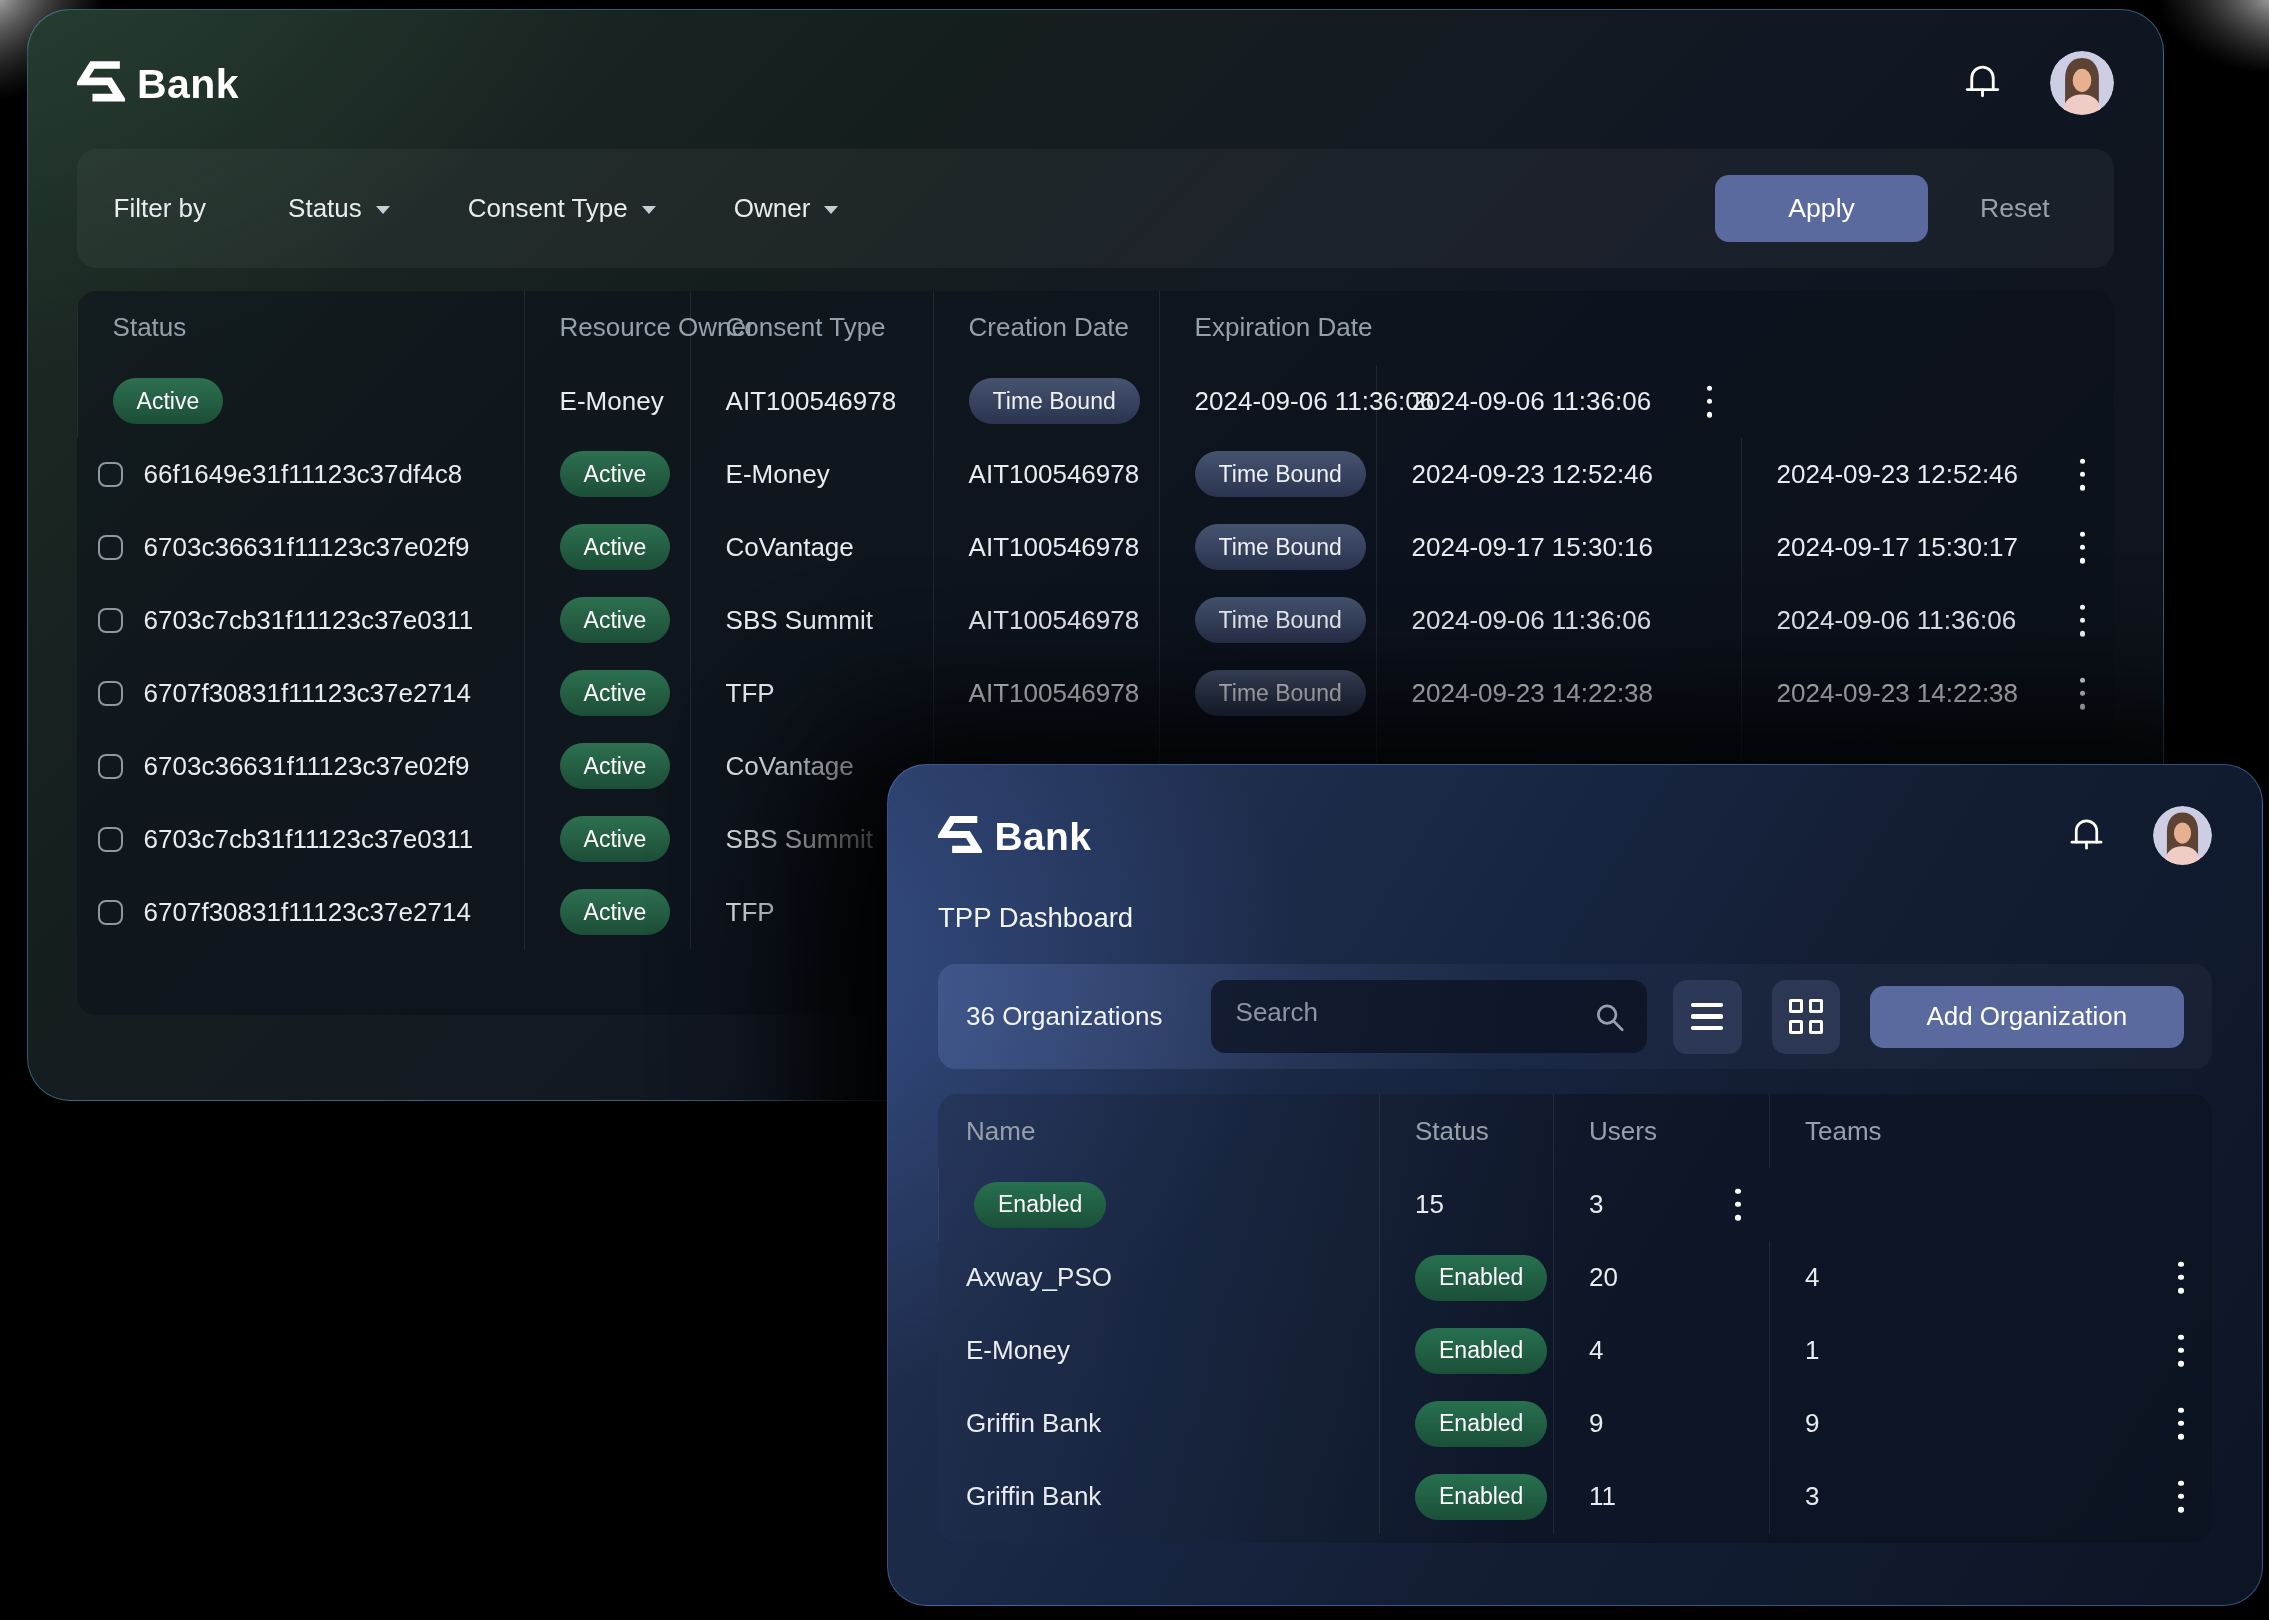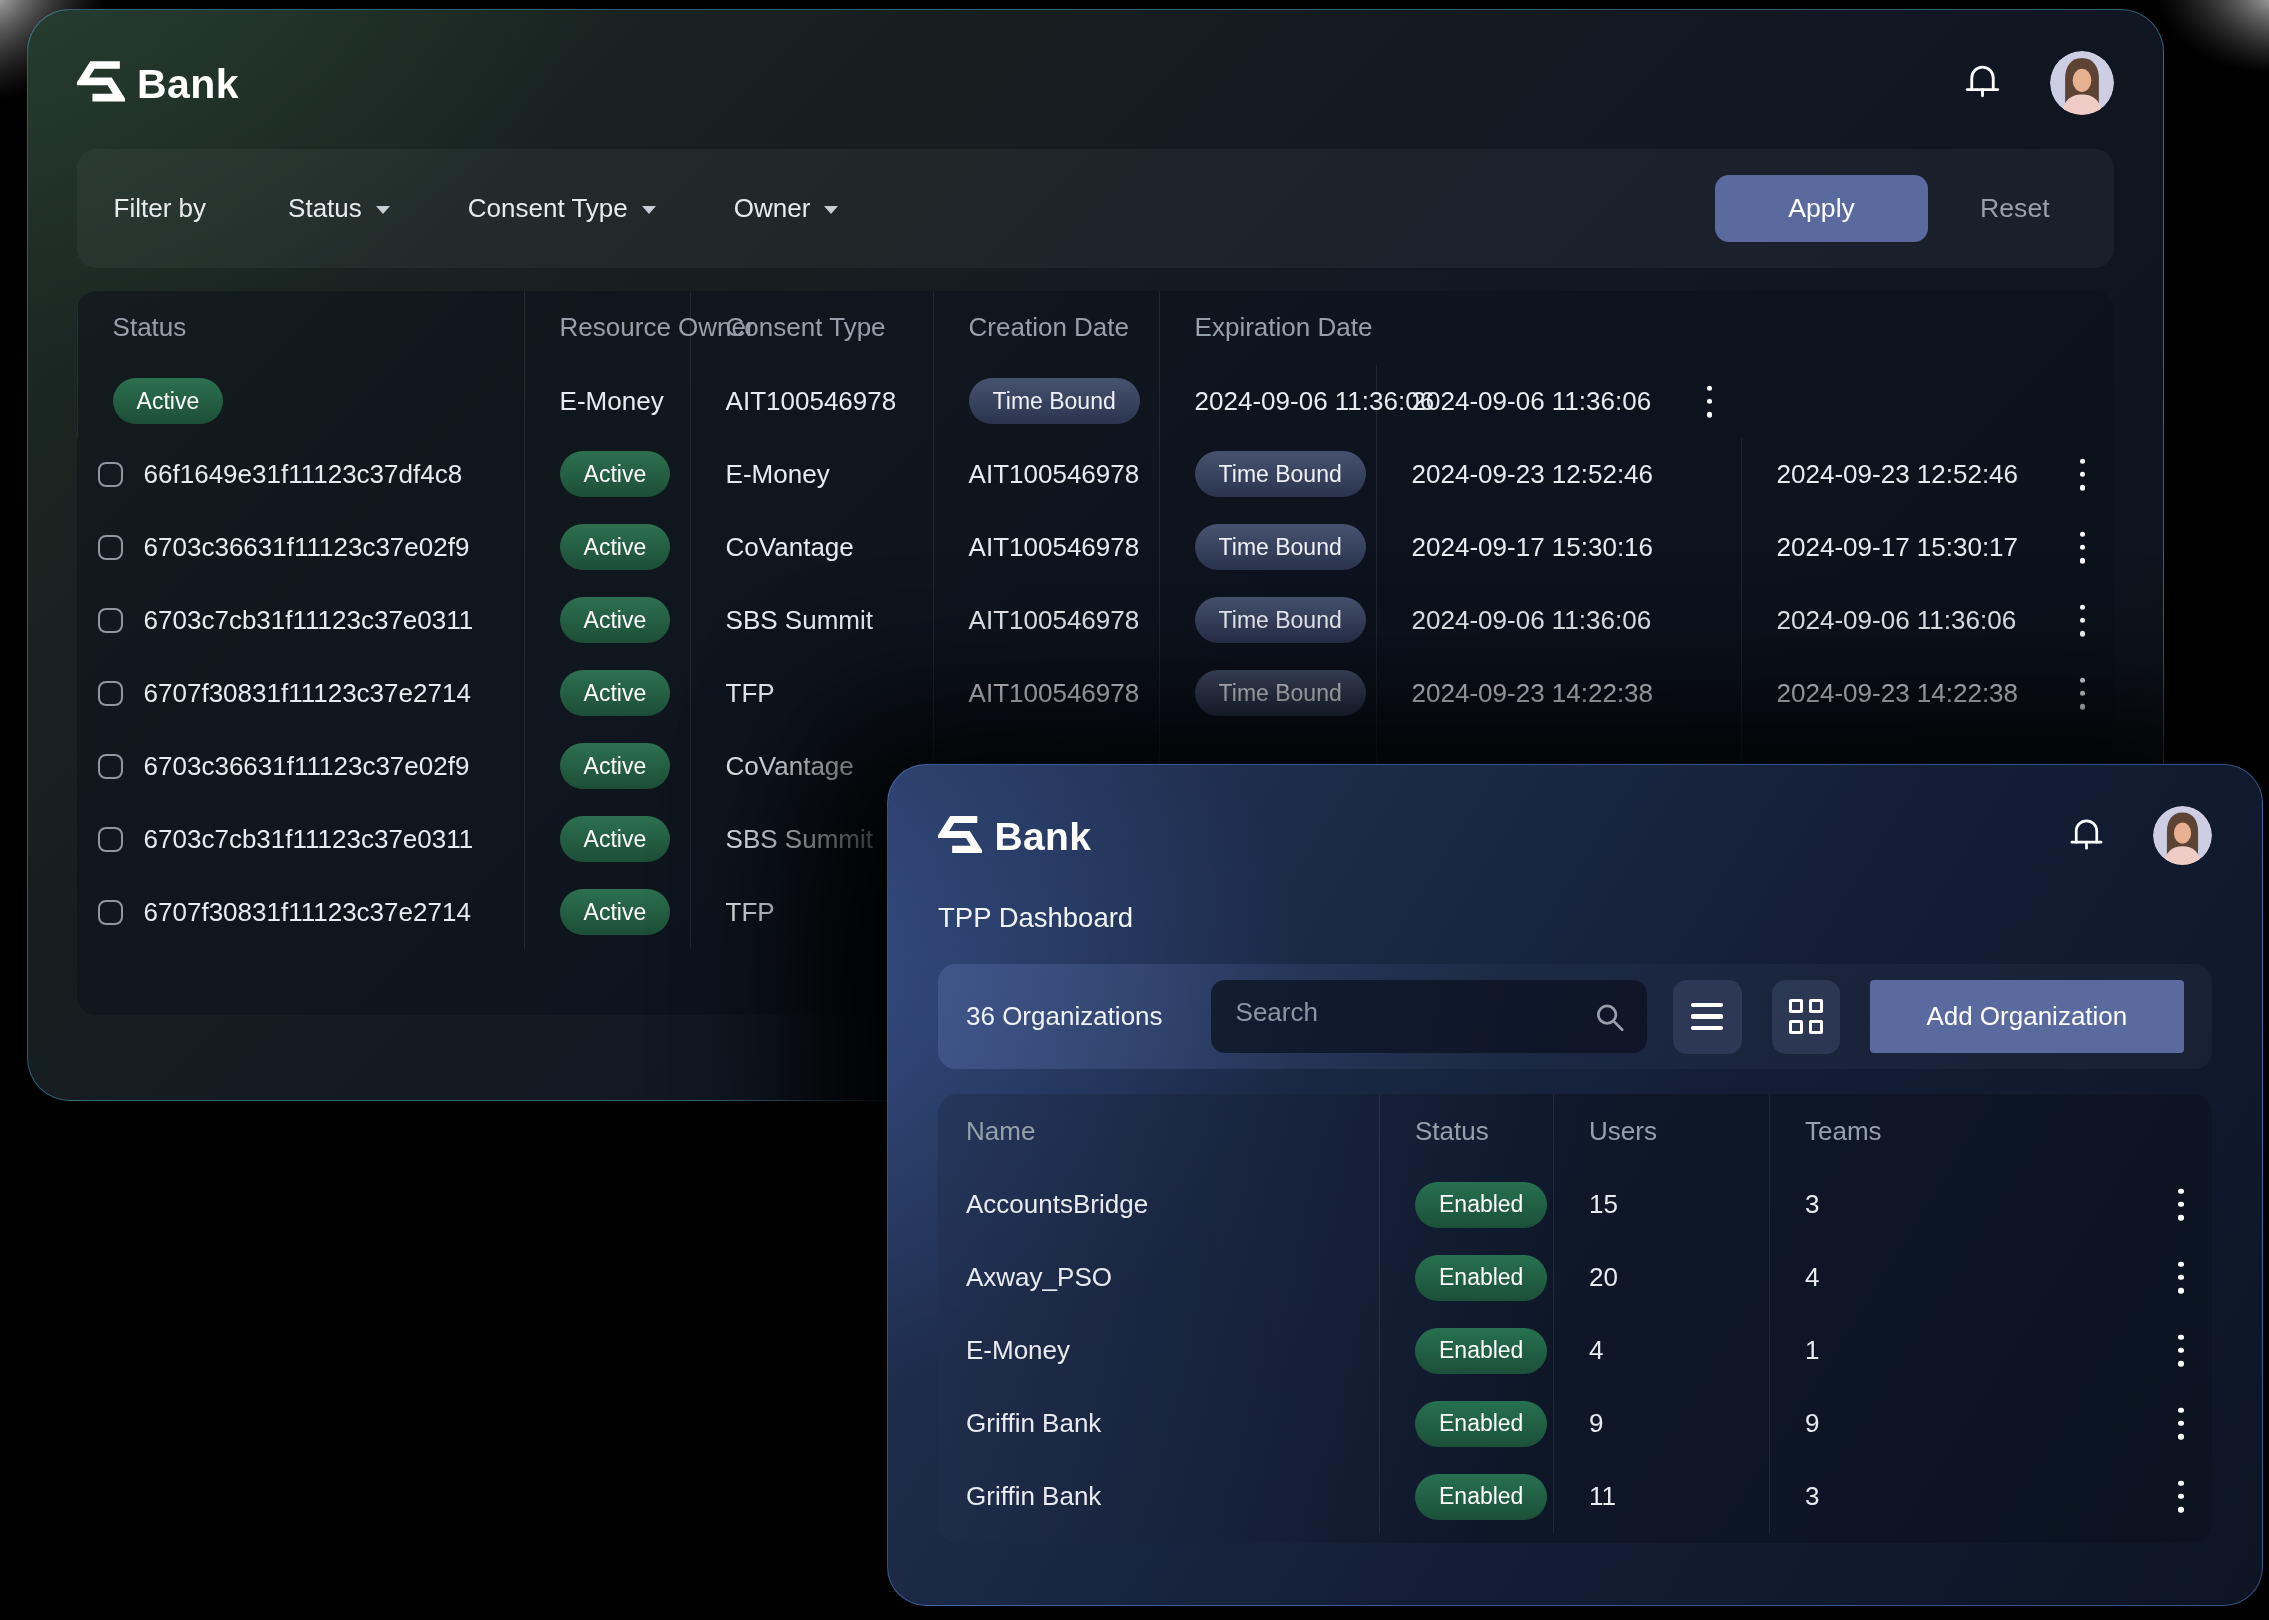--- a/index.html
+++ b/index.html
@@ -78,21 +78,21 @@
   .searchwrap input{width:100%;height:100%;border:none;border-radius:14px;background:rgba(10,17,31,.72);
     color:#e8ebee;font-size:26px;padding:0 64px 8px 25px;font-family:inherit;outline:none}
   .searchwrap input::placeholder{color:#8d95a2}
   .searchicon{position:absolute;right:19.5px;top:50%;transform:translateY(-50%)}
   .iconbtn{width:69px;height:74px;border-radius:14px;background:rgba(140,158,208,.16);border:none;cursor:pointer;
     display:flex;align-items:center;justify-content:center;margin-right:30px}
   .listicon{display:flex;flex-direction:column;gap:7px}
   .listicon i{display:block;width:32px;height:4.4px;background:#fff;border-radius:1.8px}
   .gridicon{display:grid;grid-template-columns:14px 14px;grid-template-rows:14px 14px;gap:6.2px}
   .gridicon i{display:block;border:3.1px solid #fff;border-radius:1.8px}
-  .btn-add{margin-left:auto;width:319px;height:73px;border-radius:4px;background:#5a6a9e;color:#fff;font-size:26px}
+  .btn-add{margin-left:auto;width:319px;height:62px;border-radius:14px;background:#5a6a9e;color:#fff;font-size:26px}
 </style>
 </head>
 <body>
 
 <div class="window win-consent">
   <div class="appbar">
     <div class="brand">
       <svg class="smark" width="48" height="50" viewBox="0 0 56 54" fill="none">
         <path d="M50 6 L18 6 L6 25 L38 25 L50 44 L18 44" stroke="#ffffff" stroke-width="9" fill="none"></path>
       </svg>
@@ -379,21 +379,20 @@
 
   <div class="tcard card-tpp">
     <div class="trow thead grid-tpp">
       <div class="cell first" style="padding-left:28px">Name</div>
       <div class="cell sep">Status</div>
       <div class="cell sep">Users</div>
       <div class="cell sep">Teams</div>
     </div>
 
     <div class="trow tbodyrow grid-tpp">
-      <div class="cell first" style="padding-left:28px">AccountsBridge</div>
       <div class="cell sep">
           <span class="badge badge-enabled">Enabled</span>
         </div>
       <div class="cell sep">15</div>
       <div class="cell sep">
           <span>3</span>
         <button class="kebab">
             <i></i>
             <i></i>
             <i></i>

